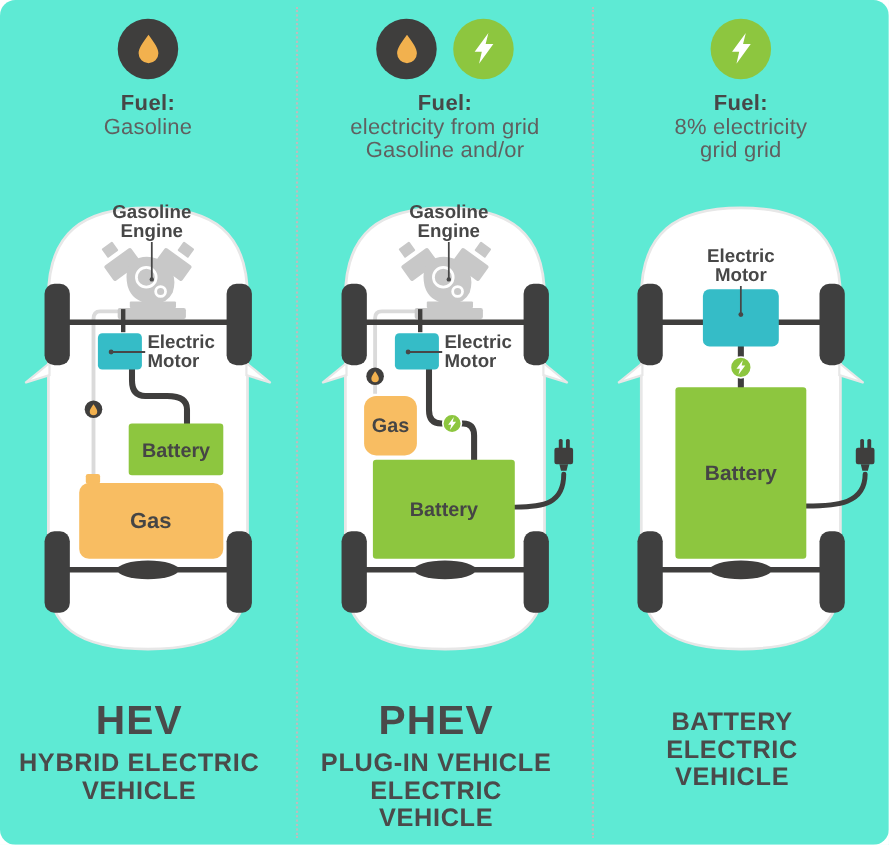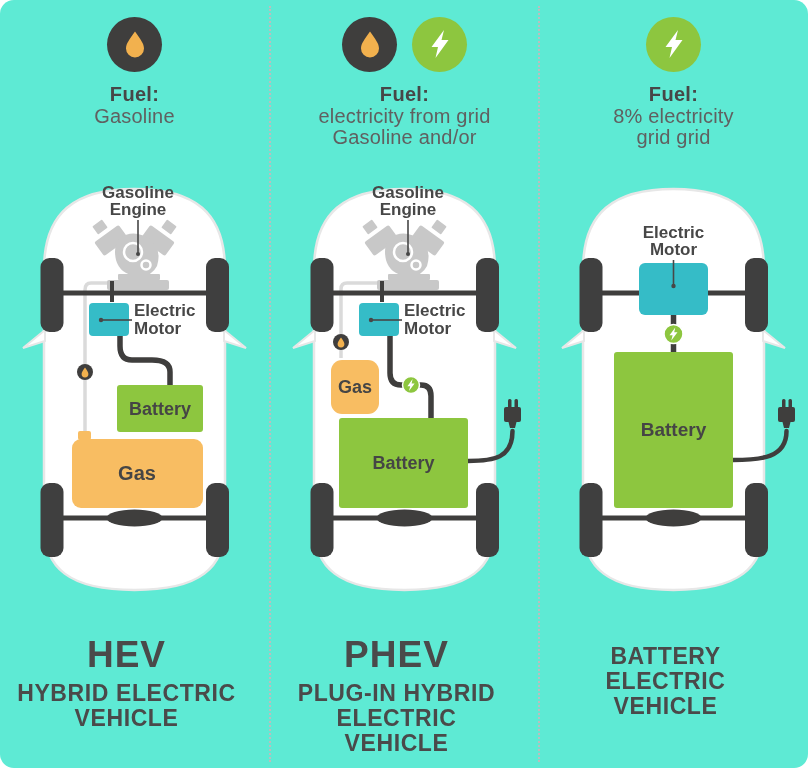--- a/index.html
+++ b/index.html
@@ -186,21 +186,21 @@
       </g>
       <g transform="translate(141,215)">
         <circle r="8.5" fill="#8dc63f" stroke="#fff" stroke-width="1.5"></circle>
         <path d="M1.6,-6 L-3.6,1.2 L-0.8,1.2 L-2,6 L3.6,-1.6 L0.6,-1.6 Z" fill="#fff"></path>
       </g>
     </svg>
 
     <div class="footer">
       <div class="acronym">PHEV</div>
       <div class="vehicle-name">
-        <div>PLUG-IN HYBRID</div>
+        <div>PLUG-IN VEHICLE</div>
         <div>ELECTRIC</div>
         <div>VEHICLE</div>
       </div>
     </div>
   </div>
 
   <div class="column" style="left:539px">
     <div class="header">
       <div class="icon-row">
         <div class="circle-icon green">

